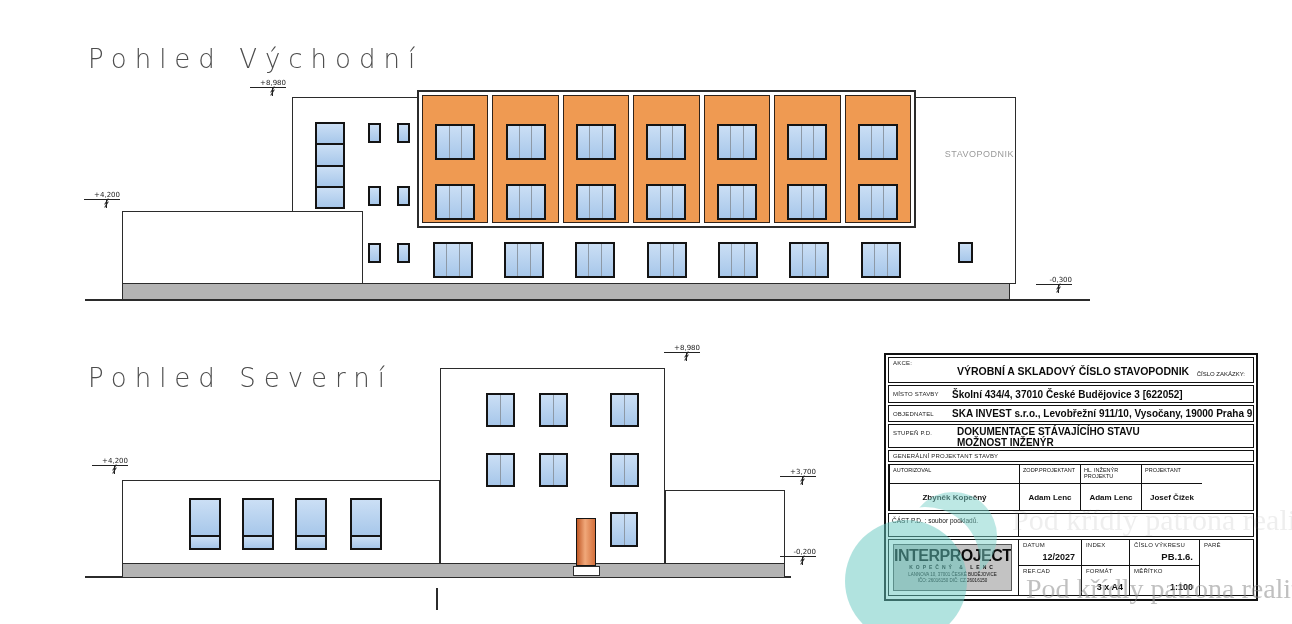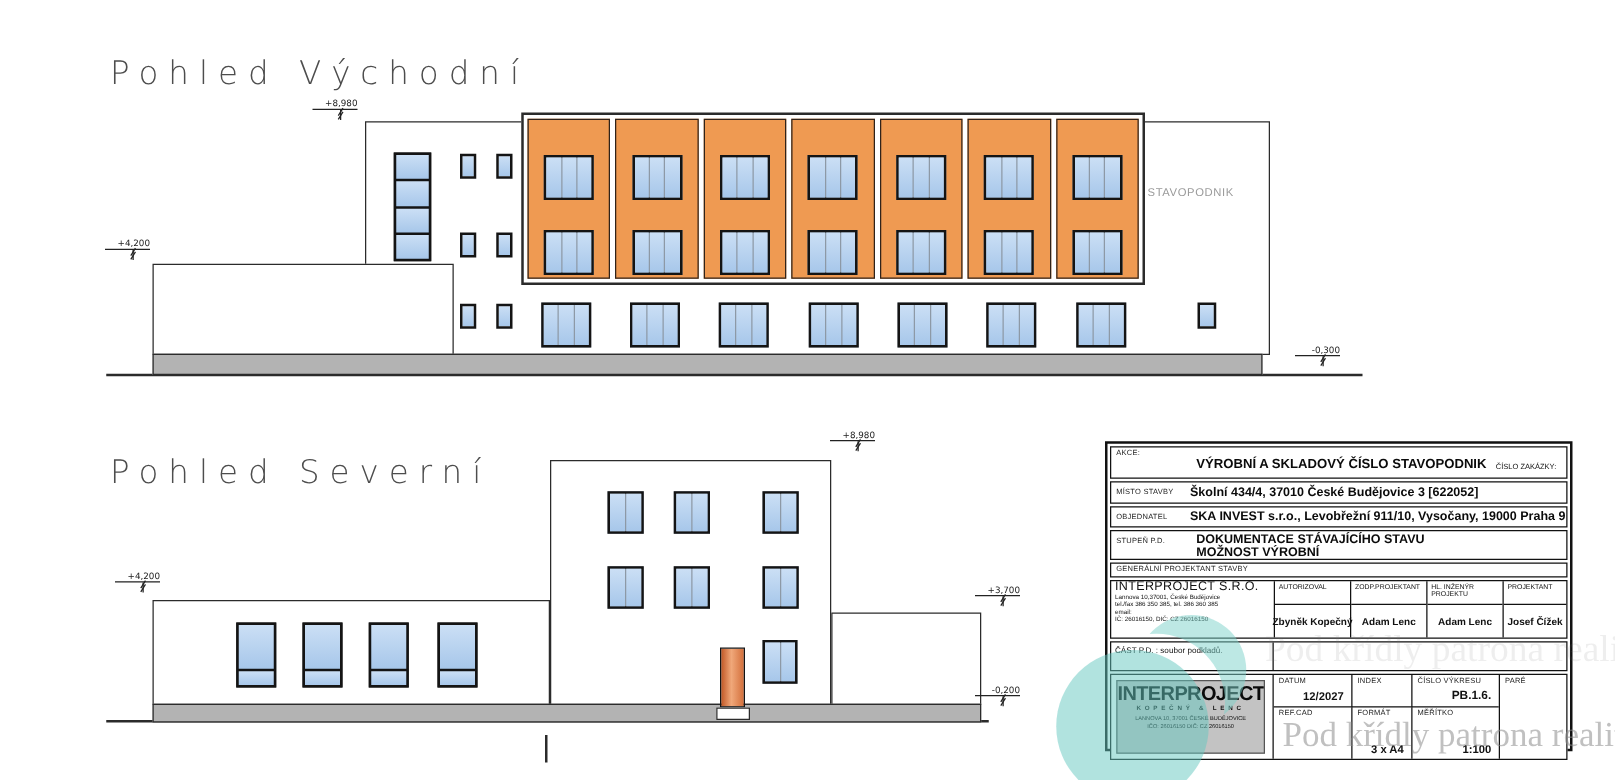--- a/index.html
+++ b/index.html
@@ -19,21 +19,21 @@
   .bay>.win{left:50%;transform:translateX(-50%);width:40px;height:36px}
   .bay>.up{top:28px}.bay>.low{top:88px}
   .winv{position:absolute;display:flex;flex-direction:column;gap:2px;background:#141414;
       border:2px solid #141414;box-sizing:border-box}
   .winv i{background:linear-gradient(180deg,#cbdff5,#a7c7ea)}
   .winv .pt{flex:3}.winv .pb{flex:1}
   .win-s{position:absolute;background:linear-gradient(180deg,#cbdff5,#a7c7ea);border:2px solid #141414;box-sizing:border-box}
   .stair{position:absolute;left:315px;top:122px;width:30px;height:87px;border:2px solid #141414;background:#141414;
       display:flex;flex-direction:column;gap:2px;box-sizing:border-box}
   .stair i{flex:1;background:linear-gradient(180deg,#cbdff5,#a7c7ea)}
-  .stav{position:absolute;left:918px;top:149px;width:96px;text-align:left;font-size:9px;
+  .stav{position:absolute;left:918px;top:149px;width:96px;text-align:right;font-size:9px;
       letter-spacing:.5px;color:#9a9a9a}
   .door{position:absolute;left:576px;top:518px;width:20px;height:48px;border:1.5px solid #141414;
       background:linear-gradient(90deg,#c15826 0%,#f0a87a 45%,#d4703c 100%);box-sizing:border-box}
   .door-step{position:absolute;left:573px;top:566px;width:27px;height:10px;border:1px solid #2b2b2b;background:#fff;box-sizing:border-box}
   .section-tick{position:absolute;left:436px;top:588px;width:2px;height:22px;background:#2b2b2b}
   .lvl{position:absolute;width:36px;color:#222;z-index:6}
   .lvl-val{display:block;font-size:7px;line-height:8px;text-align:right;border-bottom:1px solid #222;
       font-family:"DejaVu Sans",sans-serif;white-space:nowrap}
   .lvl-tick{position:absolute;left:62%;top:100%;width:1px;height:8px;background:#222}
   .lvl-tick::before,.lvl-tick::after{content:"";position:absolute;left:-3px;width:7px;height:1px;background:#222;transform:rotate(-58deg)}
@@ -321,54 +321,47 @@
     <span class="tb-lab" style="top:5px">MÍSTO STAVBY</span>
     <div class="tb-val" style="position:absolute;left:63px;top:3px">Školní 434/4, 37010 České Budějovice 3 [622052]</div>
   </div>
   <div class="tb-row" style="height:17px">
     <span class="tb-lab" style="top:5px">OBJEDNATEL</span>
     <div class="tb-val" style="position:absolute;left:63px;top:2px">SKA INVEST s.r.o., Levobřežní 911/10, Vysočany, 19000 Praha 9</div>
   </div>
   <div class="tb-row" style="height:24px">
     <span class="tb-lab" style="top:5px">STUPEŇ P.D.</span>
     <div class="tb-val" style="position:absolute;left:68px;top:1px">DOKUMENTACE STÁVAJÍCÍHO STAVU</div>
-    <div class="tb-val" style="position:absolute;left:68px;top:12px">MOŽNOST VÝROBNÍ</div>
+    <div class="tb-val" style="position:absolute;left:68px;top:12px">MOŽNOST INŽENÝR</div>
   </div>
   <div class="tb-row" style="height:12px">
     <span class="tb-lab">GENERÁLNÍ PROJEKTANT STAVBY</span>
   </div>
   <div class="tb-row g6" style="height:47px">
-    <div class="g6-left">
-      <div class="g6-name">INTERPROJECT S.R.O.</div>
-      <div>Lannova 10,37001, České Budějovice</div>
-      <div>tel./fax 386 350 385, tel. 386 360 385</div>
-      <div>email:</div>
-      <div>IČ: 26016150, DIČ: CZ 26016150</div>
-    </div>
     <div class="g6-col">
       <div class="g6-h">AUTORIZOVAL</div>
       <div class="g6-v">Zbyněk Kopečný</div>
     </div>
     <div class="g6-col">
       <div class="g6-h">ZODP.PROJEKTANT</div>
       <div class="g6-v">Adam Lenc</div>
     </div>
     <div class="g6-col">
       <div class="g6-h">HL. INŽENÝR PROJEKTU</div>
       <div class="g6-v">Adam Lenc</div>
     </div>
     <div class="g6-col">
       <div class="g6-h">PROJEKTANT</div>
       <div class="g6-v">Josef Čížek</div>
     </div>
   </div>
   <div class="tb-row g7" style="height:24px">
     <div class="r7-left">ČÁST P.D. : soubor podkladů.</div>
   </div>
-  <div class="tb-row g8" style="height:69px;margin-bottom:0">
+  <div class="tb-row g8" style="height:57px;margin-bottom:0">
     <div class="logo-cell">
       <div class="logo-box">
         <div class="logo-name">INTERPROJECT</div>
         <div class="logo-sub">KOPEČNÝ &amp; LENC</div>
         <div class="logo-addr">LANNOVA 10, 37001 ČESKÉ BUDĚJOVICE</div>
         <div class="logo-addr" style="margin-top:0">IČO: 26016150   DIČ: CZ 26016150</div>
       </div>
     </div>
     <div class="g8r">
       <div class="c8 nol bb">

